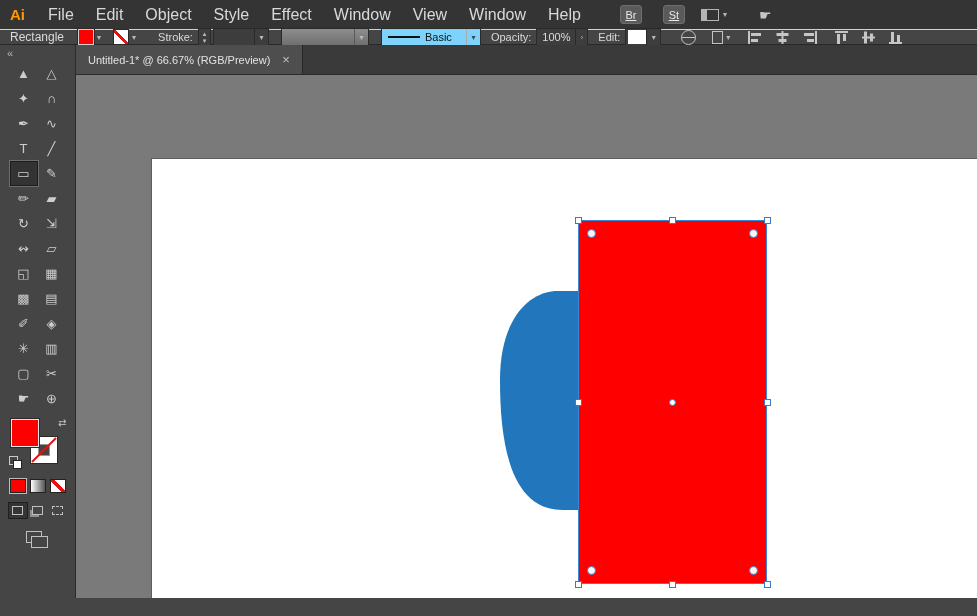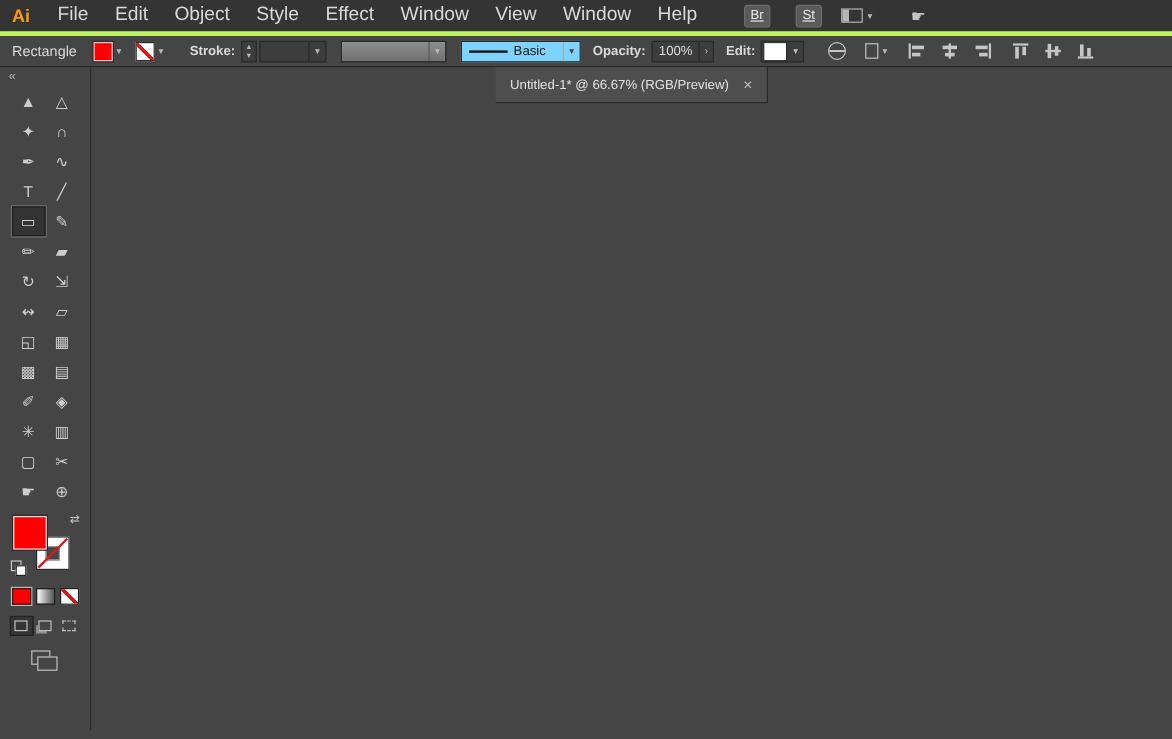--- a/index.html
+++ b/index.html
@@ -1,35 +1,35 @@
 <!DOCTYPE html>
 <html><head>
 <meta charset="utf-8">
 <style>
   * { box-sizing: border-box; margin: 0; padding: 0; }
   body { margin: 0; background: #222; font-family: "Liberation Sans", "DejaVu Sans", sans-serif; }
   #app { position: relative; width: 977px; height: 616px; overflow: hidden; background: #454545; }
 
   
-  .menubar { height: 30px; background: #343434; display: flex; align-items: center; border-bottom: 4px solid #bef264; }
+  .menubar { height: 30px; background: #343434; display: flex; align-items: center; border-bottom: 1px solid #bef264; }
   .logo { color: #ff9a00; font-weight: bold; font-size: 15px; padding: 0 12px 0 10px; }
   .menu-item { color: #d9d9d9; font-size: 16px; padding: 0 11px; cursor: default; }
   .menu-badge { color: #e8e8e8; font-size: 11px; background: #5a5a5a; border: 1px solid #6e6e6e; border-radius: 3px;
                 width: 22px; height: 19px; display: flex; align-items: center; justify-content: center; text-decoration: underline; }
   .badge-br { margin-left: 28px; }
   .badge-st { margin-left: 21px; }
   .ws-switcher { margin-left: 16px; display: flex; align-items: center; gap: 4px; }
   .ws-icon { width: 18px; height: 12px; border: 1px solid #b5b5b5; background: linear-gradient(90deg,#b5b5b5 0 34%, transparent 34%); }
   .dd-glyph { color: #b9b9b9; font-size: 8px; }
   .hand-icon { margin-left: 32px; color: #c4c4c4; font-size: 14px; }
 
   
-  .controlbar { height: 26px; background: #454545; border-bottom: 1px solid #282828; display: flex; align-items: center; color: #d9d9d9; }
+  .controlbar { height: 15px; background: #454545; border-bottom: 1px solid #282828; display: flex; align-items: center; color: #d9d9d9; }
   .tool-label { font-size: 12px; margin: 0 14px 0 10px; }
-  .lbl { font-weight: bold; font-size: 11px; margin: 0 5px 0 10px; }
+  .lbl { font-weight: normal; font-size: 11px; margin: 0 5px 0 10px; }
   .swatch-wrap { display: flex; align-items: center; gap: 3px; margin-right: 12px; }
   .fill-swatch { width: 16px; height: 16px; background: #ff0000; border: 1px solid #cfcfcf; box-shadow: 0 0 0 1px #2a2a2a; }
   .stroke-swatch { width: 16px; height: 16px; border: 1px solid #2a2a2a; background:
       linear-gradient(45deg, transparent 42%, #e01414 42%, #e01414 56%, transparent 56%), #fff; }
   .stepper { width: 13px; height: 18px; background: #3d3d3d; border: 1px solid #2a2a2a; display: flex; flex-direction: column;
              align-items: center; justify-content: center; color: #bbb; font-size: 7px; line-height: 7px; margin-right: 2px; }
   .combo { height: 18px; background: #3d3d3d; border: 1px solid #2a2a2a; display: flex; align-items: center; }
   .combo .val { padding: 0 5px; font-size: 11px; color: #ddd; flex: 1; }
   .combo .dd { width: 14px; align-self: stretch; border-left: 1px solid #2a2a2a; display: flex; align-items: center; justify-content: center; }
   .combo-stroke { width: 56px; }
@@ -85,21 +85,21 @@
   .mode { width: 20px; height: 17px; display: flex; align-items: center; justify-content: center; }
   .mode.pressed { background: #353535; box-shadow: inset 0 0 0 1px #1f1f1f; }
   .mode .sq { width: 11px; height: 9px; border: 1px solid #c0c0c0; }
   .mode.behind .sq { box-shadow: -3px 3px 0 -1px #8f8f8f; }
   .mode.inside .sq { border-style: dashed; }
 
   .screen-mode { position: relative; width: 16px; height: 12px; border: 1px solid #c0c0c0; margin-top: 12px; align-self: flex-start; margin-left: 26px; }
   .screen-mode::after { content: ""; position: absolute; left: 4px; top: 4px; width: 15px; height: 10px; border: 1px solid #c0c0c0; background: #454545; }
 
   
-  .workarea { flex: 1; display: flex; flex-direction: column; align-items: center; }
+  .workarea { flex: 1; display: flex; flex-direction: column; }
   .tabbar { height: 30px; background: #3a3a3a; border-bottom: 1px solid #2b2b2b; display: flex; }
   .tab { display: flex; align-items: center; gap: 12px; padding: 0 12px; background: #4e4e4e; border-right: 1px solid #282828; }
   .tab-title { color: #e2e2e2; font-size: 11px; white-space: nowrap; }
   .tab-close { color: #c0c0c0; font-size: 13px; }
 
   .canvas { position: relative; flex: 1; background: #7a7a7a; overflow: hidden; }
   .artboard { position: absolute; left: 75px; top: 83px; right: 0; bottom: 0; background: #fff;
               border-top: 1px solid #5e5e5e; border-left: 1px solid #5e5e5e; }
   .blob-svg { position: absolute; left: 421px; top: 213px; }
   .shape-rect { position: absolute; left: 502px; top: 145px; width: 189px; height: 364px;

